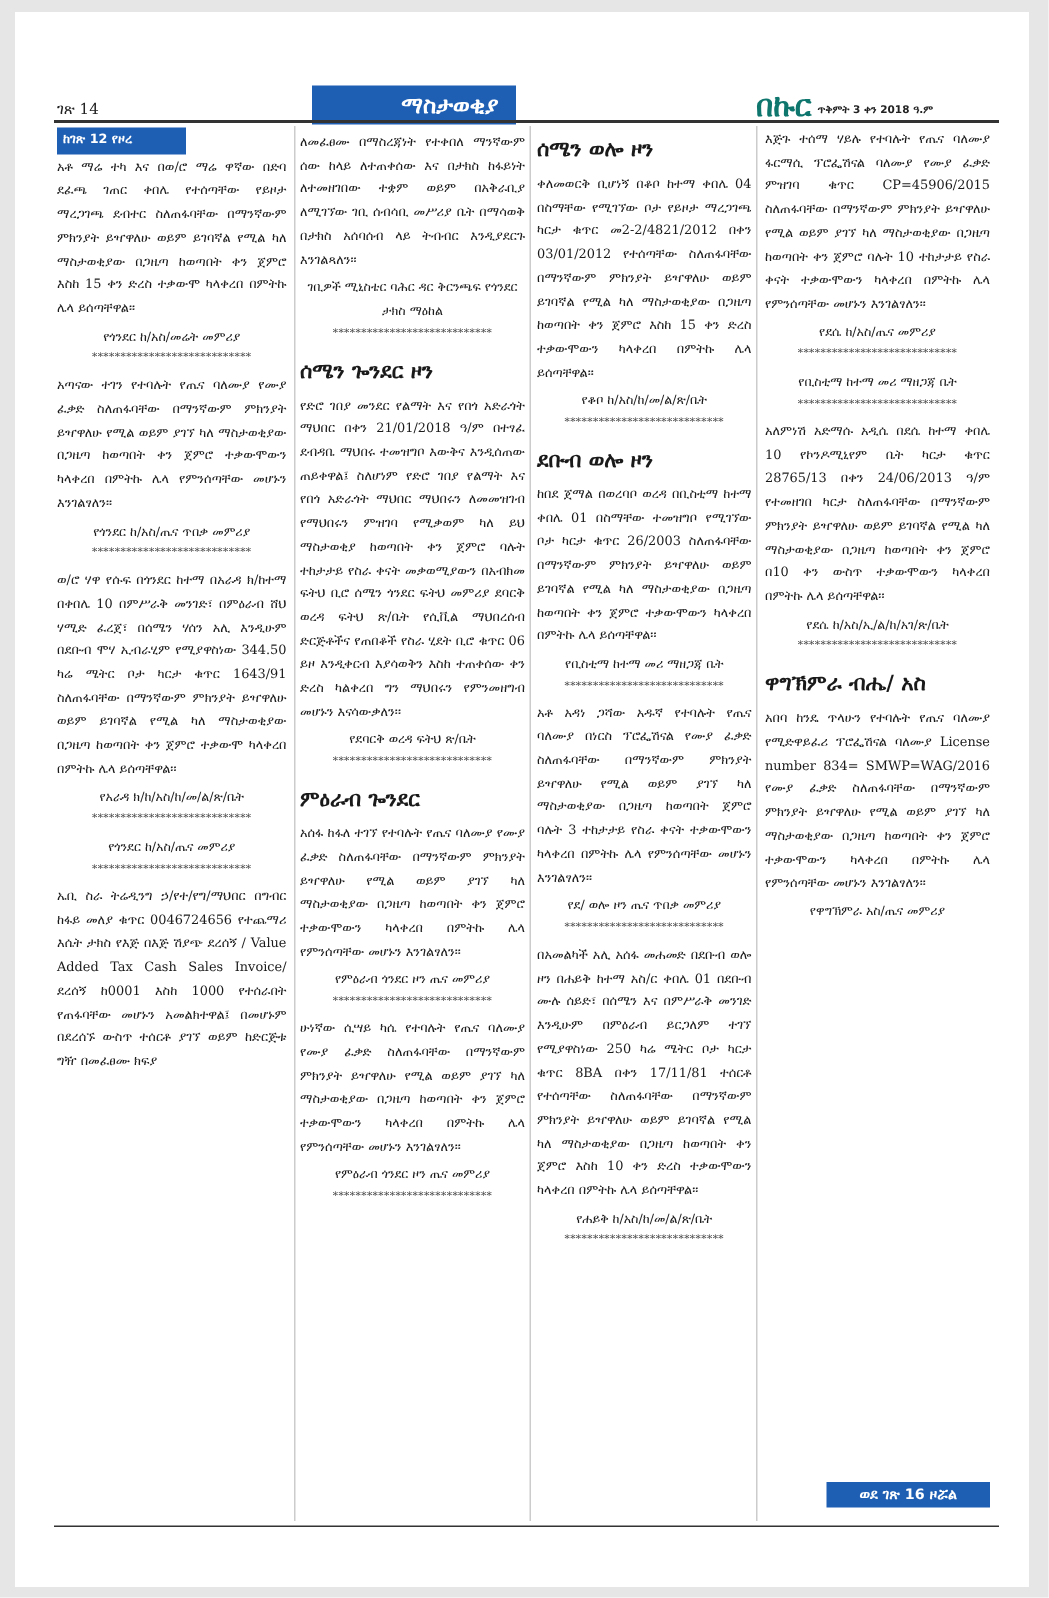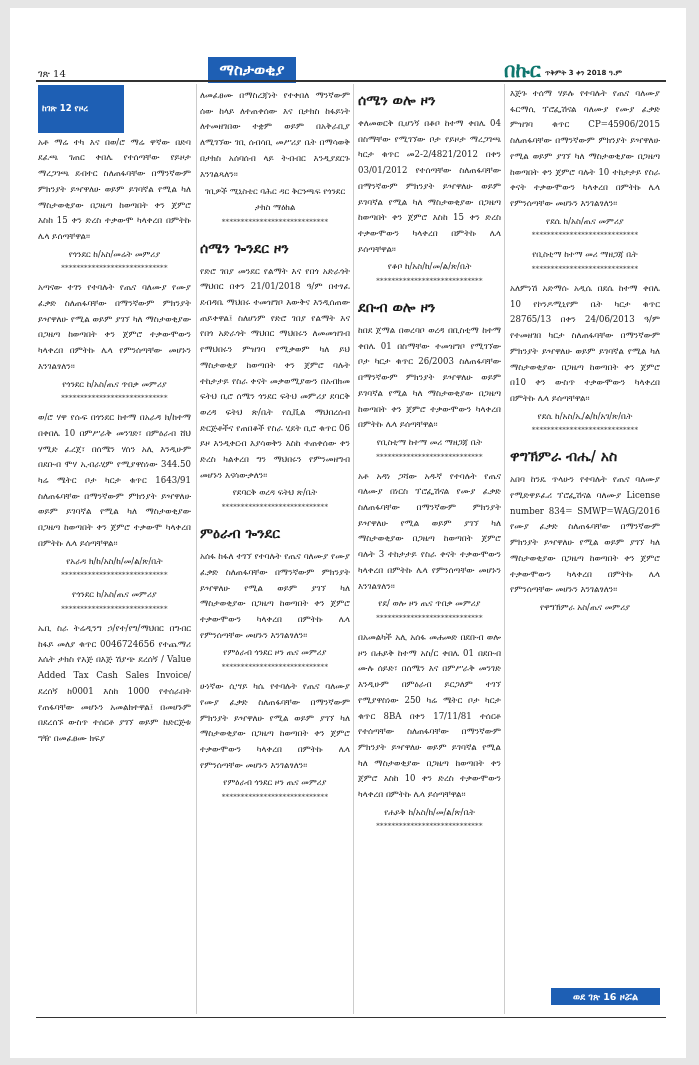--- a/index.html
+++ b/index.html
@@ -1,26 +1,26 @@
 <!DOCTYPE html>
 <html><head>
 <meta charset="utf-8">
 <style>
   html, body { margin:0; padding:0; }
   body { width:699px; height:1065px; background:#e6e6e6; font-family:"DejaVu Serif", serif; color:#1a1a1a; overflow:hidden; }
   .page { position:absolute; left:10px; top:8px; width:676px; height:1050px; background:#fff; }
   .pageno { position:absolute; left:12px; top:63px; font-size:10px; color:#222; }
-  .banner { position:absolute; left:197px; top:53px; width:90px; height:26px; background:#1e5fb4; color:#fff; font-family:"DejaVu Sans", sans-serif; font-weight:bold; font-size:15px; text-align:center; line-height:26px; }
+  .banner { position:absolute; left:197px; top:53px; width:90px; height:26px; background:#1e5fb4; color:#fff; font-family:"DejaVu Sans", sans-serif; font-weight:bold; font-size:15px; text-align:center; line-height:26px;padding-left:48px; }
   .paper-name { position:absolute; left:362px; top:54px; font-size:20px; font-weight:bold; color:#0f766e; }
   .paper-date { position:absolute; left:432px; top:66px; font-size:7px; font-weight:bold; color:#222; font-family:"DejaVu Sans", sans-serif; }
   .col { position:absolute; top:83px; font-size:8.6px; line-height:15.7px; text-align:justify; }
   .col p { margin:0 0 2px 0; }
   .sig { text-align:center; font-size:8.4px; }
   .stars { text-align:center; font-size:7px; letter-spacing:0.3px; color:#444; line-height:12px; margin-bottom:6px; }
-  .tag { display:inline-block; background:#1e5fb4; color:#fff; font-family:"DejaVu Sans", sans-serif; font-weight:bold; font-size:8.5px; padding:16px 4px; width:78px; margin-bottom:2px; }
+  .tag { display:inline-block; background:#1e5fb4; color:#fff; font-family:"DejaVu Sans", sans-serif; font-weight:bold; font-size:8.5px; padding:1px 4px; width:78px; margin-bottom:2px; }
   .head { text-align:left; font-size:14px; font-weight:bold; line-height:28px; margin:6px 0 2px; }
   .rule { position:absolute; height:1px; background:#333; }
   .vrule { position:absolute; width:1px; background:#ccc; }
   .nav { position:absolute; left:551px; top:982px; width:109px; height:17px; background:#1e5fb4; color:#fff; font-family:"DejaVu Sans", sans-serif; font-weight:bold; font-size:9.5px; text-align:center; line-height:17px; }
 </style>
 </head>
 <body>
 
 <div class="page"></div>
 

